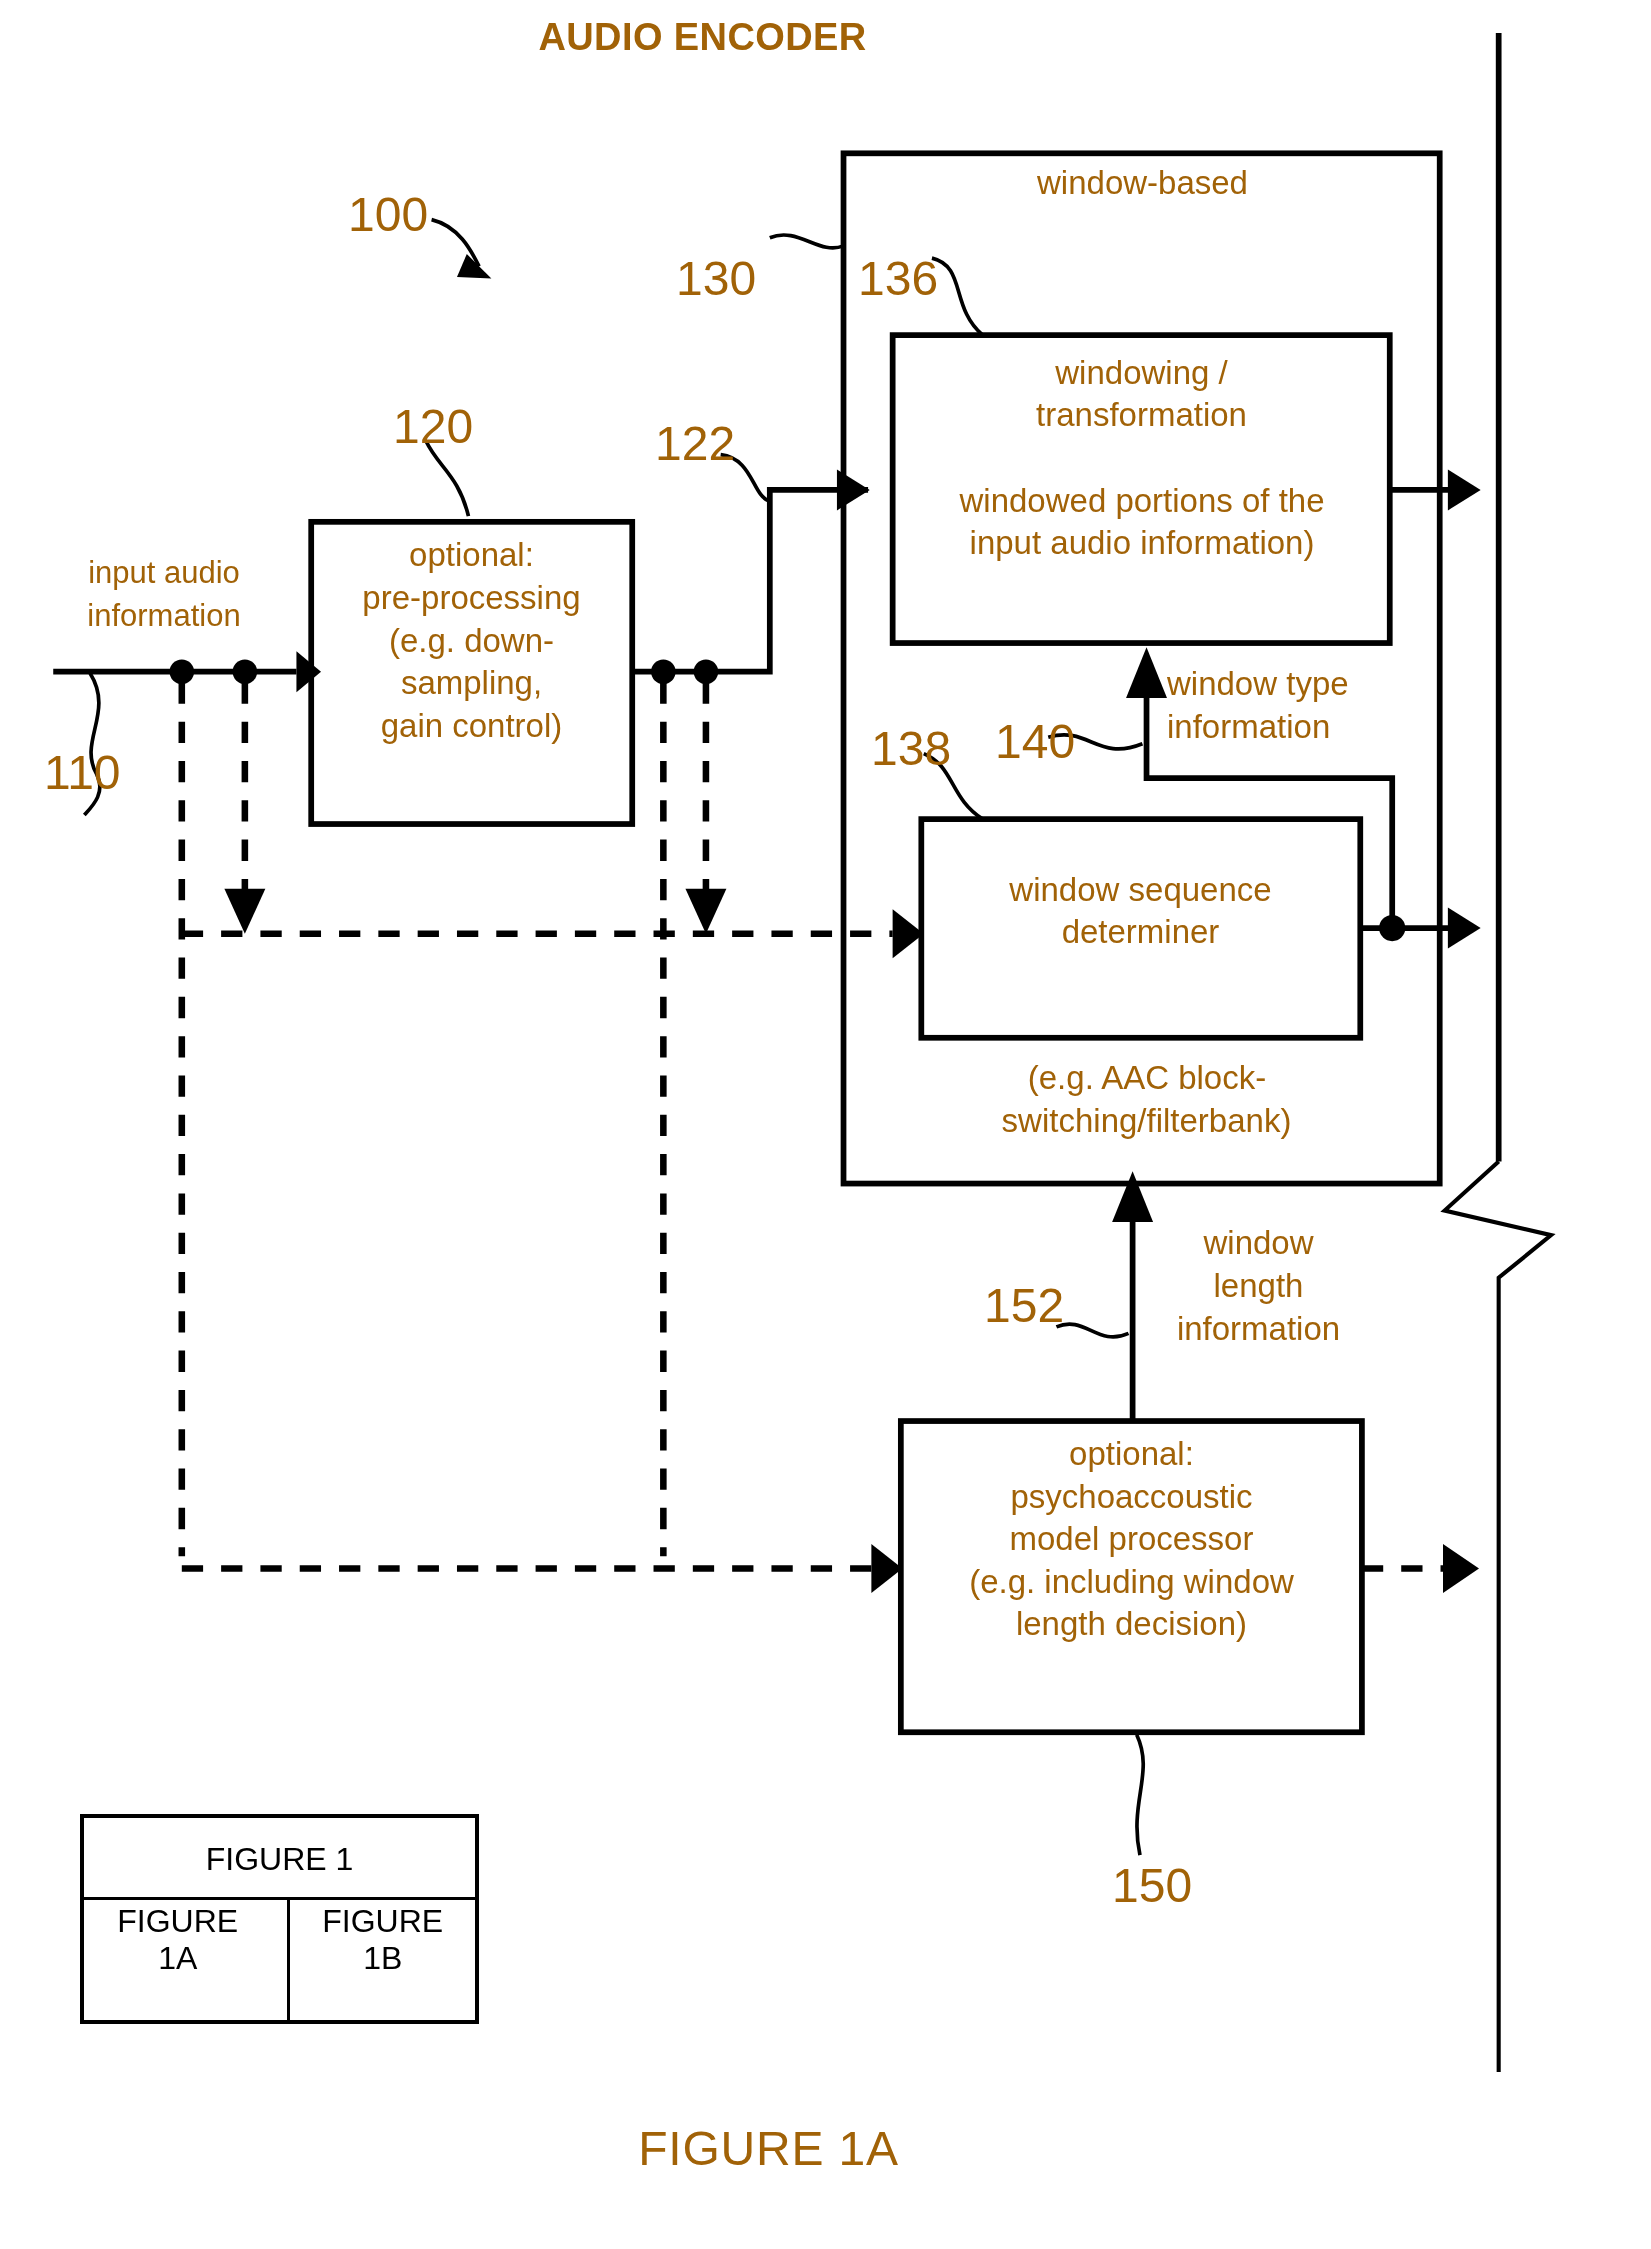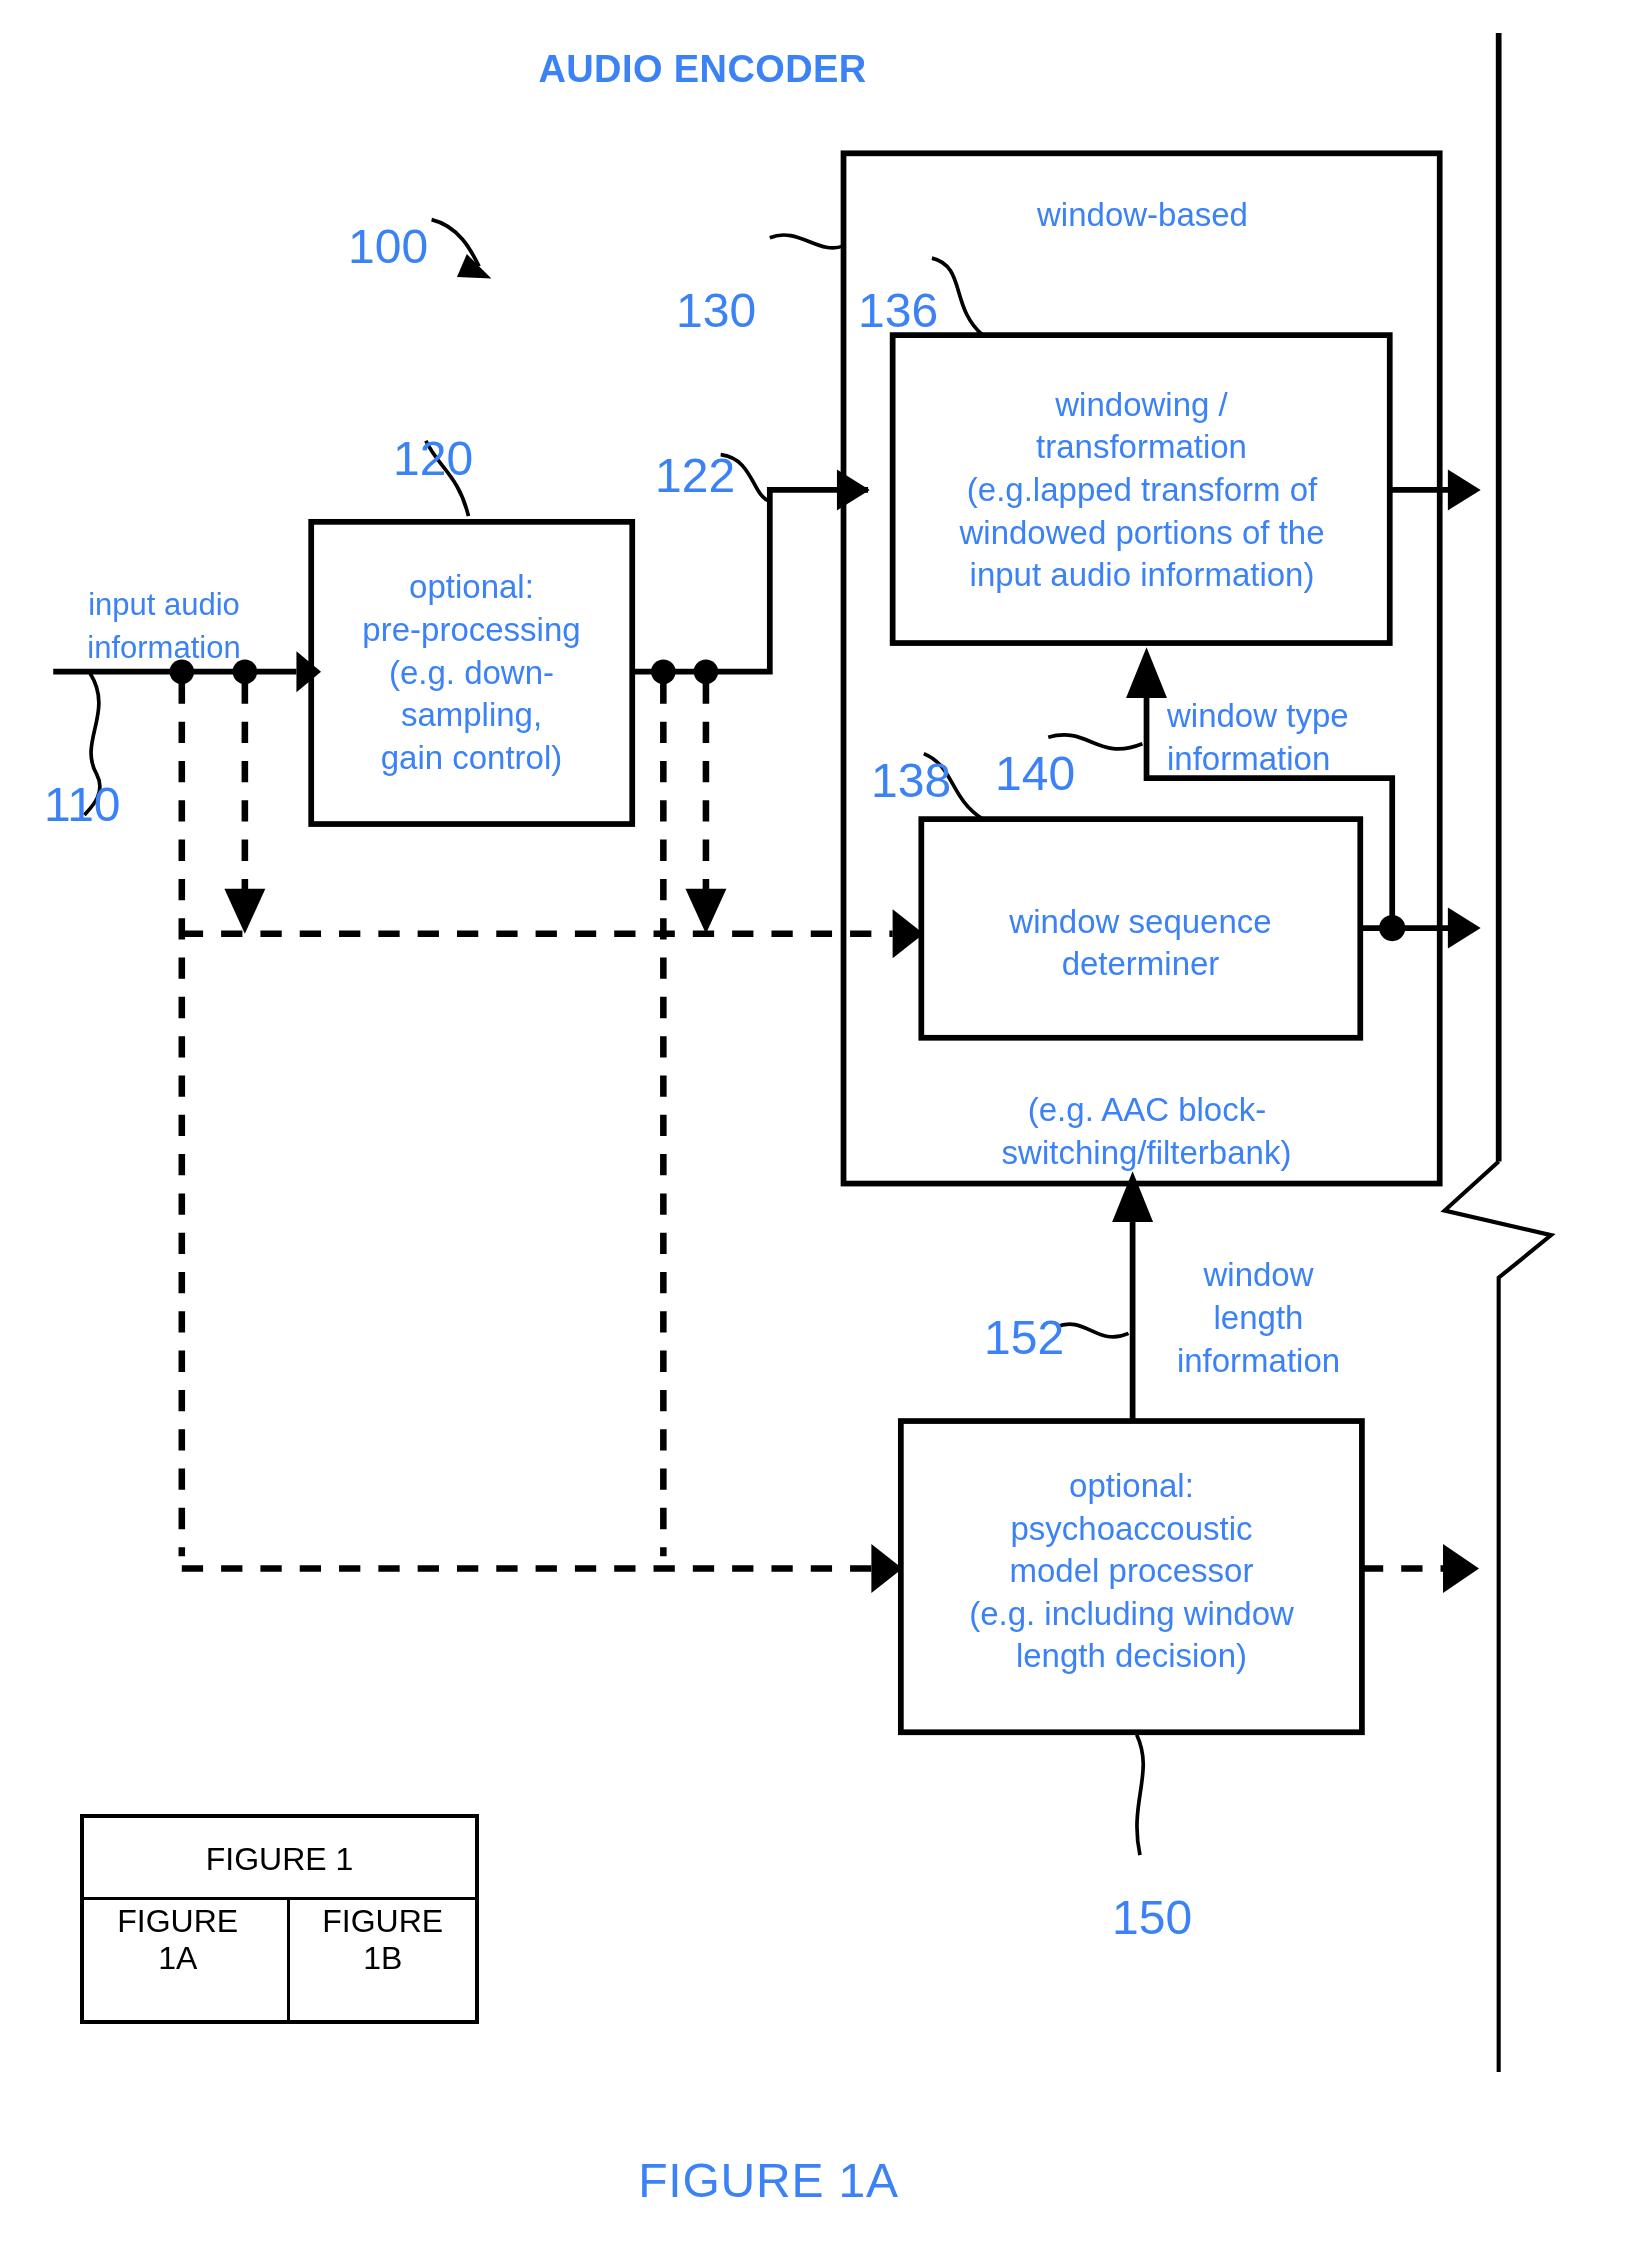--- a/index.html
+++ b/index.html
@@ -56,24 +56,23 @@
     stroke: #000000;
     stroke-width: 7;
   }
   .dot { fill: #000; }
   .arrowhead { fill: #000; stroke: none; }
 
   
   .tx {
     position: absolute;
     font-family: "Liberation Sans", sans-serif;
-    color: #3b82f6;
+    color: #a16207;
     white-space: pre;
     line-height: 1.18;
-    margin-top: 32px;
   }
   .ctr { text-align: center; }
   .lft { text-align: left; }
   .title-main {
     font-size: 38px;
     font-weight: bold;
     letter-spacing: 0.4px;
   }
   .fig-caption {
     font-size: 48px;
@@ -198,21 +197,20 @@
   <div class="tx refnum lft" style="left:348px; top:187px;">100</div>
 
   <div class="tx refnum lft" style="left:676px; top:251px;">130</div>
 
   <div class="tx refnum lft" style="left:858px; top:251px;">136</div>
 
   <div class="tx blocklabel ctr" style="left:868px; top:164px; width:549px;">window-based</div>
 
   <div class="tx blocklabel ctr" style="left:893px; top:354px; width:497px;">windowing /</div>
   <div class="tx blocklabel ctr" style="left:893px; top:396px; width:497px;">transformation</div>
-  <div class="tx blocklabel ctr" style="left:885px; top:439px; width:514px;">(e.g.lapped transform of</div>
   <div class="tx blocklabel ctr" style="left:885px; top:482px; width:514px;">windowed portions of the</div>
   <div class="tx blocklabel ctr" style="left:885px; top:524px; width:514px;">input audio information)</div>
 
   <div class="tx refnum lft" style="left:393px; top:399px;">120</div>
 
   <div class="tx refnum lft" style="left:655px; top:416px;">122</div>
 
   <div class="tx signal ctr" style="left:41px; top:555px; width:246px;">input audio</div>
   <div class="tx signal ctr" style="left:33px; top:598px; width:262px;">information</div>
 

